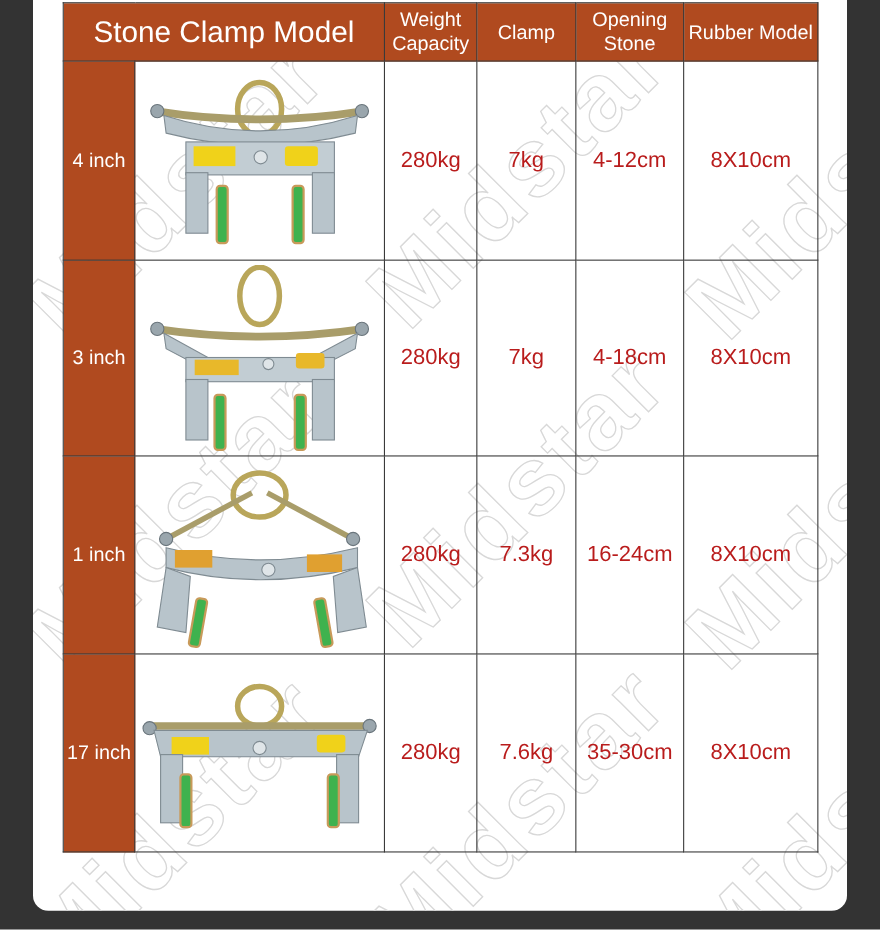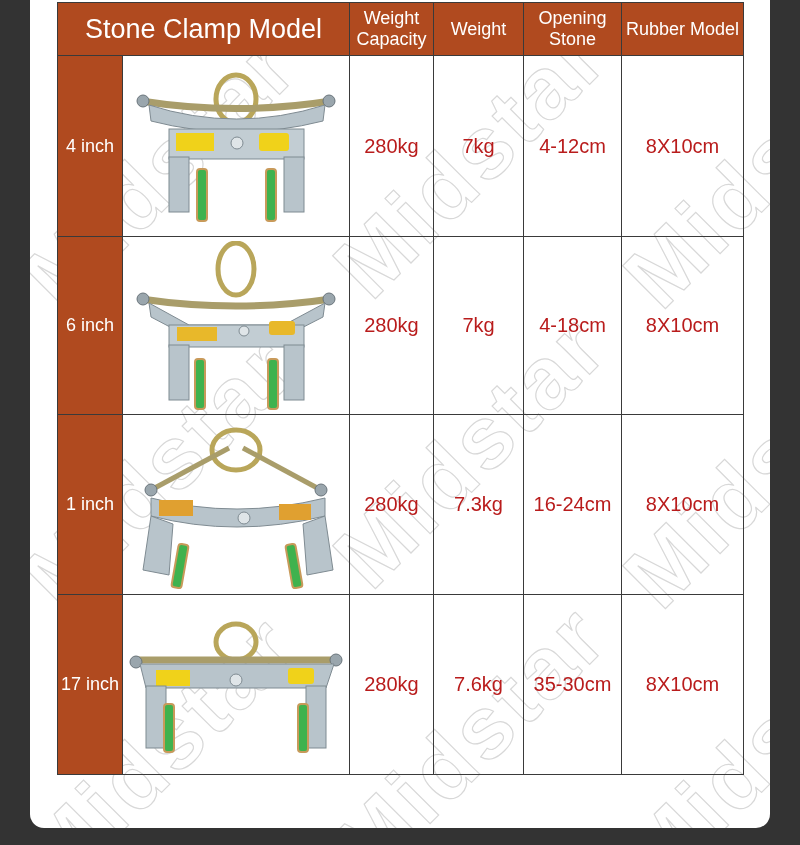--- a/index.html
+++ b/index.html
@@ -40,21 +40,21 @@
         <col style="width:227px">
         <col style="width:84px">
         <col style="width:90px">
         <col style="width:98px">
         <col style="width:122px">
     </colgroup>
     <thead>
       <tr>
         <th colspan="2" class="model">Stone Clamp Model</th>
         <th class="small">Weight Capacity</th>
-        <th class="small">Weight</th>
+        <th class="small">Clamp</th>
         <th class="small">Opening Stone</th>
         <th class="small">Rubber Model</th>
       </tr>
     </thead>
     <tbody>
 
       <tr class="r1">
         <td class="label">4 inch</td>
         <td class="img">
           <svg class="clamp" width="215" height="170" viewBox="0 0 215 170">
@@ -73,21 +73,21 @@
             <rect x="137" y="108" width="10" height="52" rx="3" fill="#3fb24e" stroke="#c89a5a" stroke-width="2"></rect>
           </svg>
         </td>
         <td class="val">280kg</td>
         <td class="val">7kg</td>
         <td class="val">4-12cm</td>
         <td class="val">8X10cm</td>
       </tr>
 
       <tr class="r2">
-        <td class="label">6 inch</td>
+        <td class="label">3 inch</td>
         <td class="img">
           <svg class="clamp" width="215" height="170" viewBox="0 0 215 170">
             <ellipse cx="107" cy="28" rx="18" ry="26" fill="none" stroke="#b9a65a" stroke-width="5"></ellipse>
             <path d="M12 58 Q107 72 202 58" stroke="#a99d6a" stroke-width="7" fill="none"></path>
             <circle cx="14" cy="58" r="6" fill="#9aa6ad" stroke="#6a757c"></circle>
             <circle cx="200" cy="58" r="6" fill="#9aa6ad" stroke="#6a757c"></circle>
             <path d="M20 62 L60 84 L155 84 L196 62 L194 76 L155 96 L60 96 L22 76 Z" fill="#b8c4cb" stroke="#7f8b92"></path>
             <rect x="40" y="84" width="135" height="22" fill="#c2cdd3" stroke="#7f8b92"></rect>
             <rect x="48" y="86" width="40" height="14" fill="#e8b82a"></rect>
             <rect x="140" y="80" width="26" height="14" rx="3" fill="#e8b82a"></rect>

